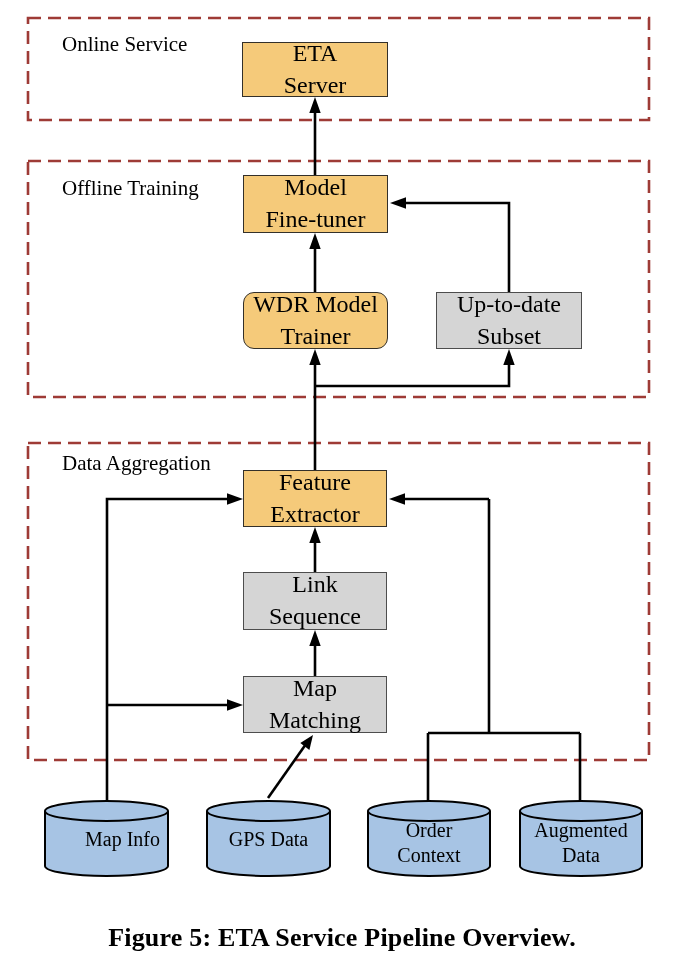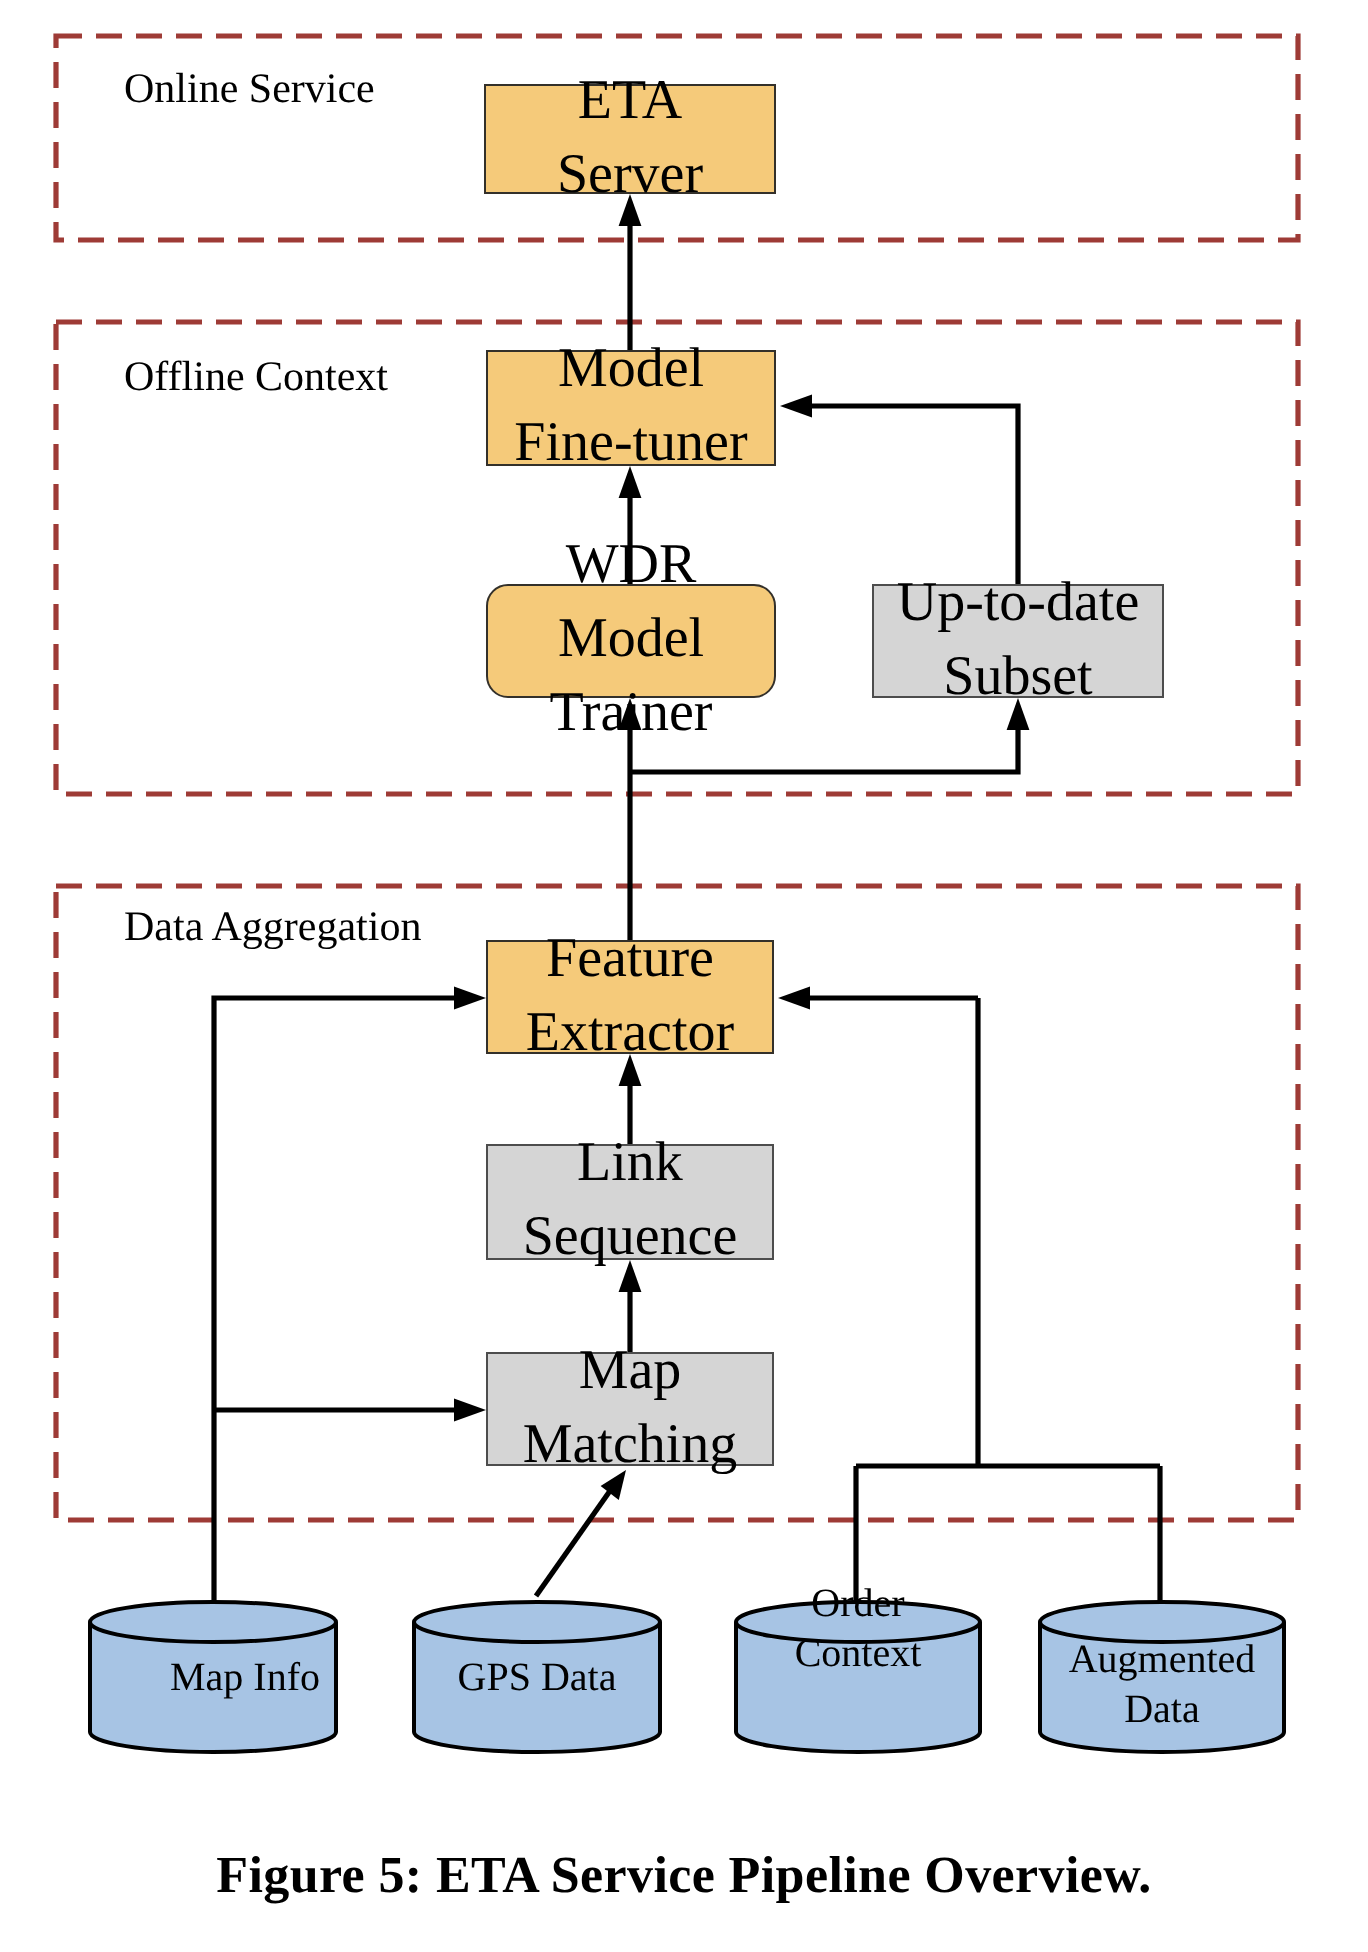--- a/index.html
+++ b/index.html
@@ -4,21 +4,21 @@
 <style>
   html,body{margin:0;padding:0;background:#ffffff;}
   body{width:684px;height:976px;position:relative;font-family:"Liberation Serif","DejaVu Serif",serif;color:#000;}
   #canvas{position:absolute;left:0;top:0;width:684px;height:976px;}
   #edges{position:absolute;left:0;top:0;z-index:1;}
   .region-label{
     position:absolute;z-index:3;font-size:21px;color:#000;white-space:nowrap;
   }
   .node{
     position:absolute;z-index:2;display:flex;align-items:center;justify-content:center;
-    text-align:center;font-size:28px;line-height:1.32;white-space:pre-line;
+    text-align:center;font-size:24px;line-height:1.32;white-space:pre-line;
     box-sizing:border-box;
   }
   .node.highlight{background:#f5ca7a;border:1.6px solid #33302a;}
   .node.plain{background:#d5d5d5;border:1.6px solid #4d4d4d;}
   .ds-label{
     position:absolute;z-index:3;display:flex;align-items:center;justify-content:center;
     text-align:center;font-size:20px;line-height:1.25;white-space:pre-line;
   }
   .caption{
     position:absolute;z-index:3;left:0;top:923px;width:684px;text-align:center;
@@ -76,40 +76,40 @@
       <path d="M207 811 V866 a61.5 10 0 0 0 123 0 V811"></path>
       <ellipse cx="268.5" cy="811" rx="61.5" ry="10"></ellipse>
       <path d="M368 811 V866 a61 10 0 0 0 122 0 V811"></path>
       <ellipse cx="429" cy="811" rx="61" ry="10"></ellipse>
       <path d="M520 811 V866 a61 10 0 0 0 122 0 V811"></path>
       <ellipse cx="581" cy="811" rx="61" ry="10"></ellipse>
     </g>
   </svg>
 
   <div class="region-label" style="left:62px;top:32px;">Online Service</div>
-  <div class="region-label" style="left:62px;top:176px;">Offline Context</div>
+  <div class="region-label" style="left:62px;top:176px;">Offline Training</div>
   <div class="region-label" style="left:62px;top:451px;">Data Aggregation</div>
 
   <div class="node highlight" style="left:242px;top:42px;width:146px;height:55px;">ETA
 Server</div>
   <div class="node highlight" style="left:243px;top:175px;width:145px;height:58px;">Model
 Fine-tuner</div>
   <div class="node highlight" style="left:243px;top:292px;width:145px;height:57px;border-radius:11px;">WDR Model
 Trainer</div>
   <div class="node plain" style="left:436px;top:292px;width:146px;height:57px;">Up-to-date
 Subset</div>
   <div class="node highlight" style="left:243px;top:470px;width:144px;height:57px;">Feature
 Extractor</div>
   <div class="node plain" style="left:243px;top:572px;width:144px;height:58px;">Link
 Sequence</div>
   <div class="node plain" style="left:243px;top:676px;width:144px;height:57px;">Map
 Matching</div>
 
   <div class="ds-label" style="left:45px;top:814px;width:123px;height:50px;padding-left:16px;">Map Info</div>
   <div class="ds-label" style="left:207px;top:814px;width:123px;height:50px;">GPS Data</div>
-  <div class="ds-label" style="left:368px;top:786px;width:122px;height:58px;">Order
+  <div class="ds-label" style="left:368px;top:814px;width:122px;height:58px;">Order
 Context</div>
   <div class="ds-label" style="left:520px;top:814px;width:122px;height:58px;">Augmented
 Data</div>
 
   <div class="caption">Figure 5: ETA Service Pipeline Overview.</div>
 
 </div>
 
 </body></html>

